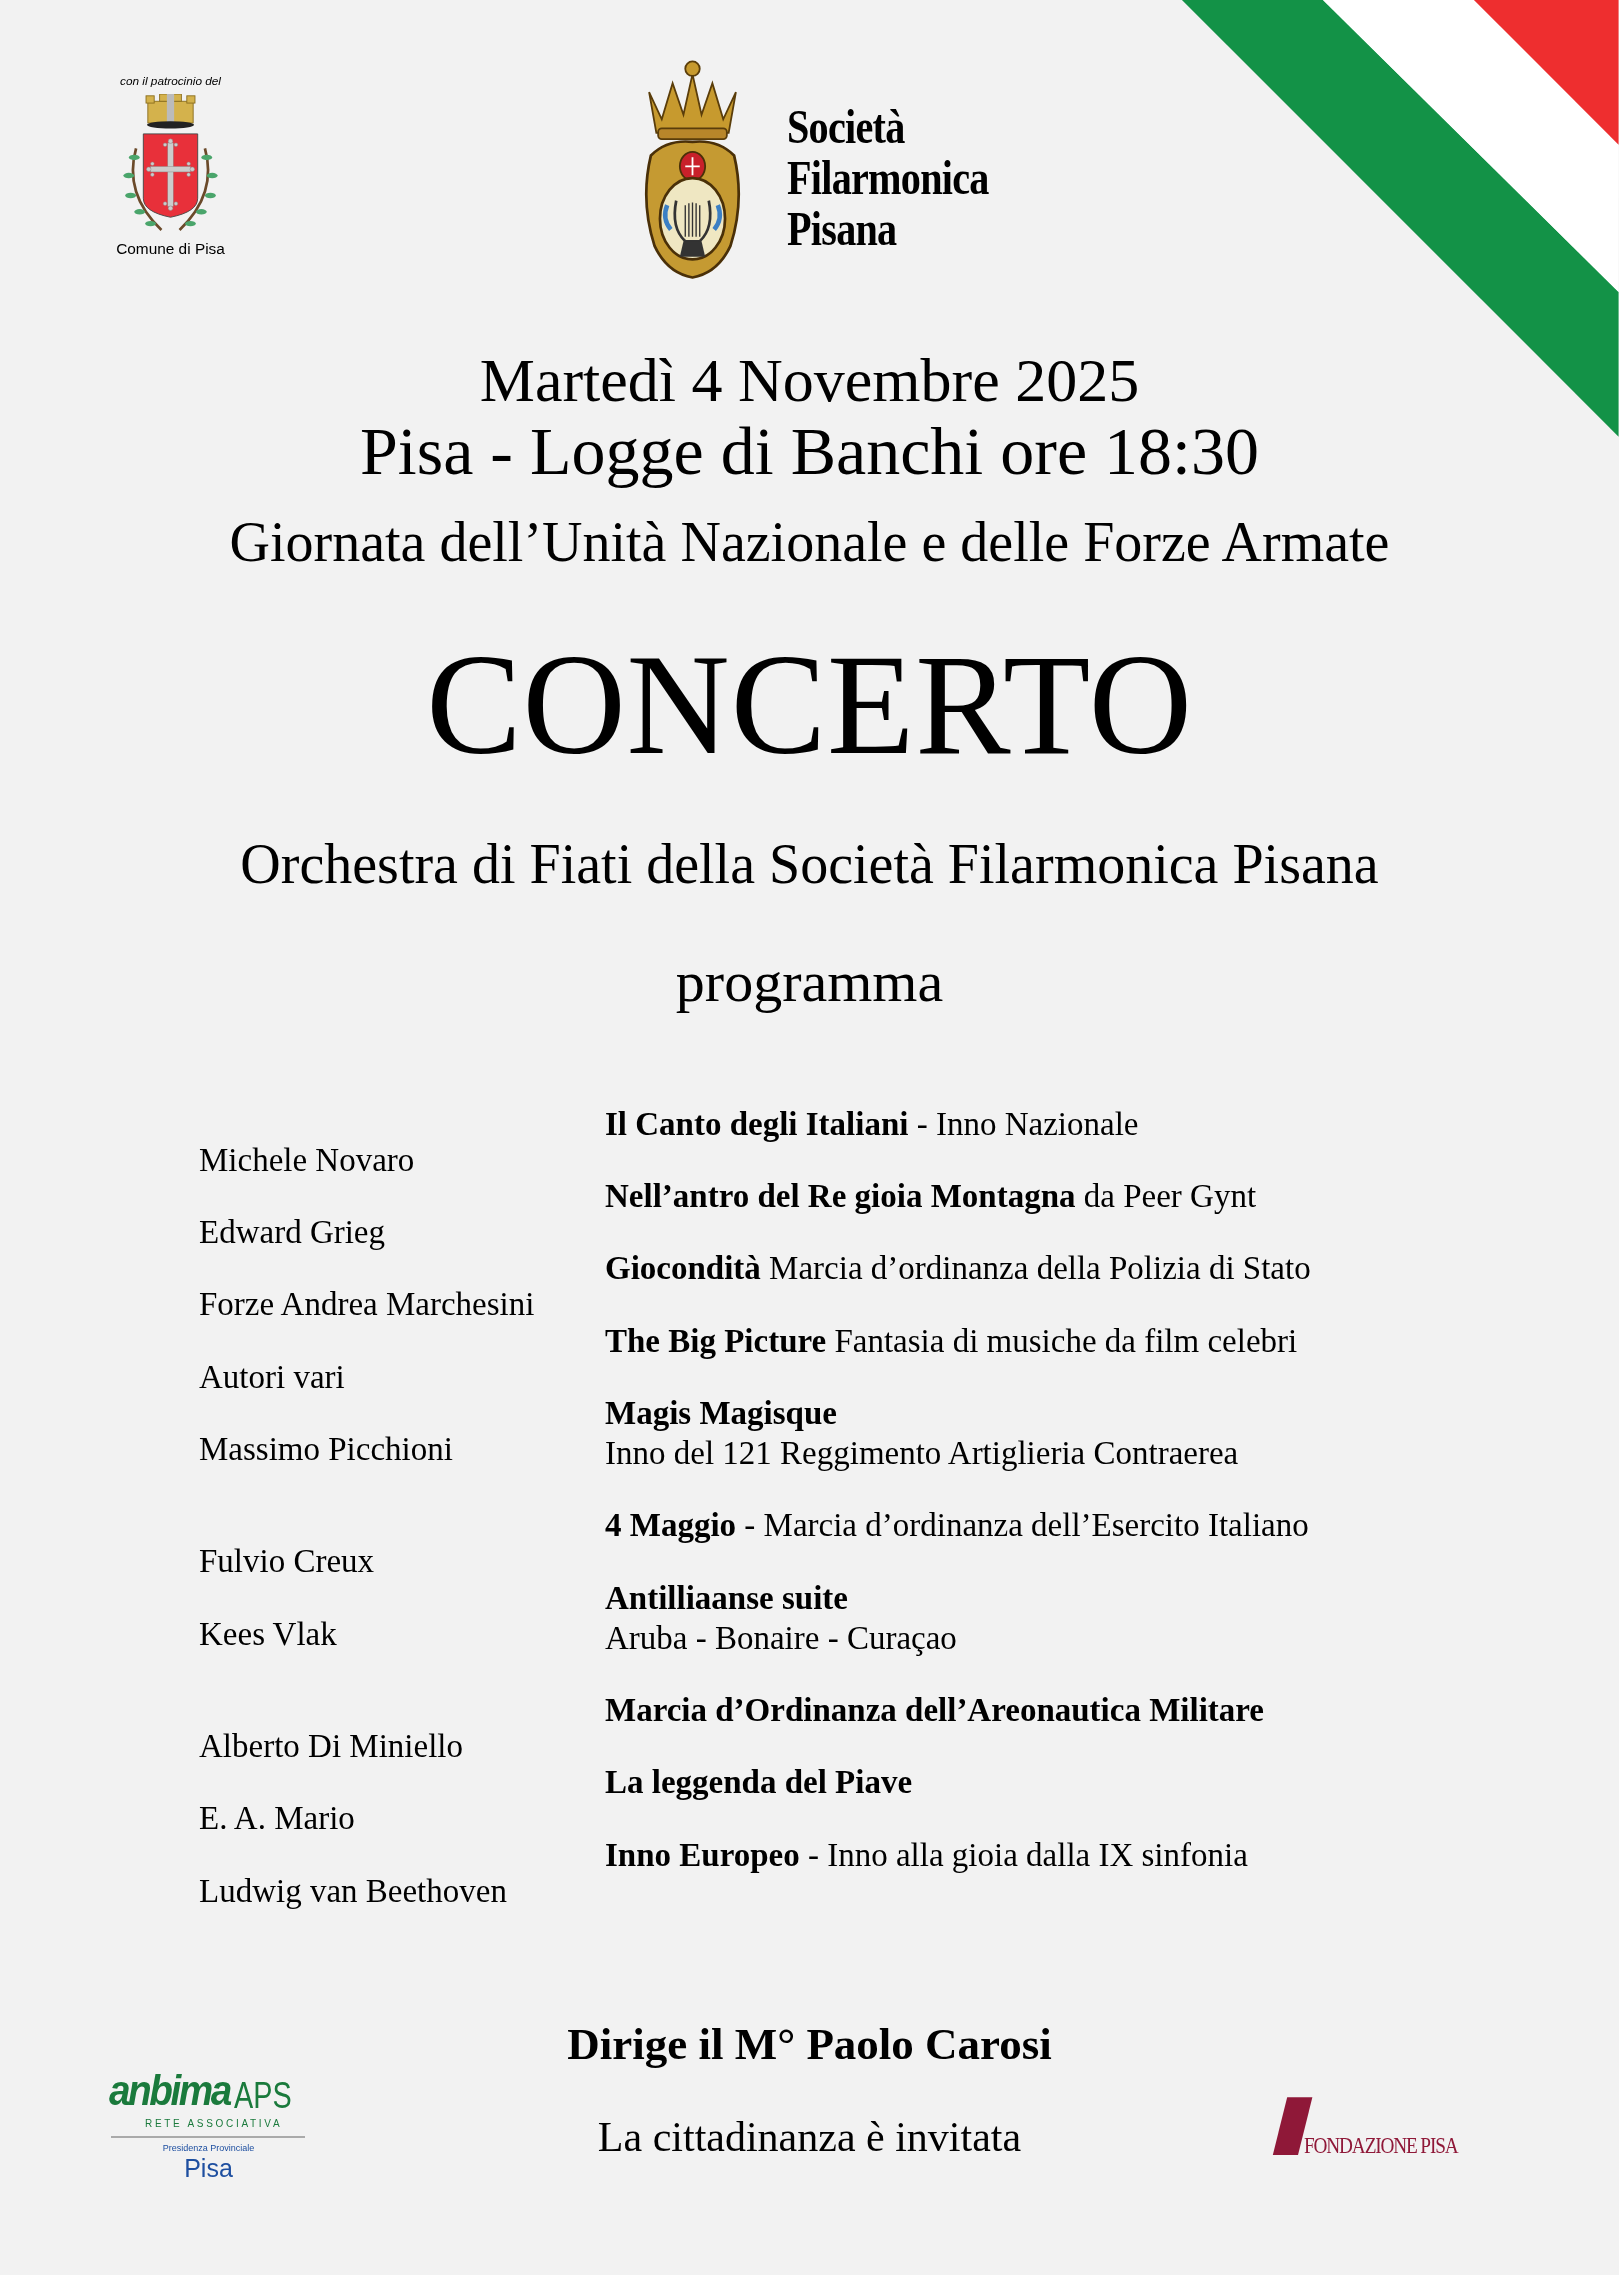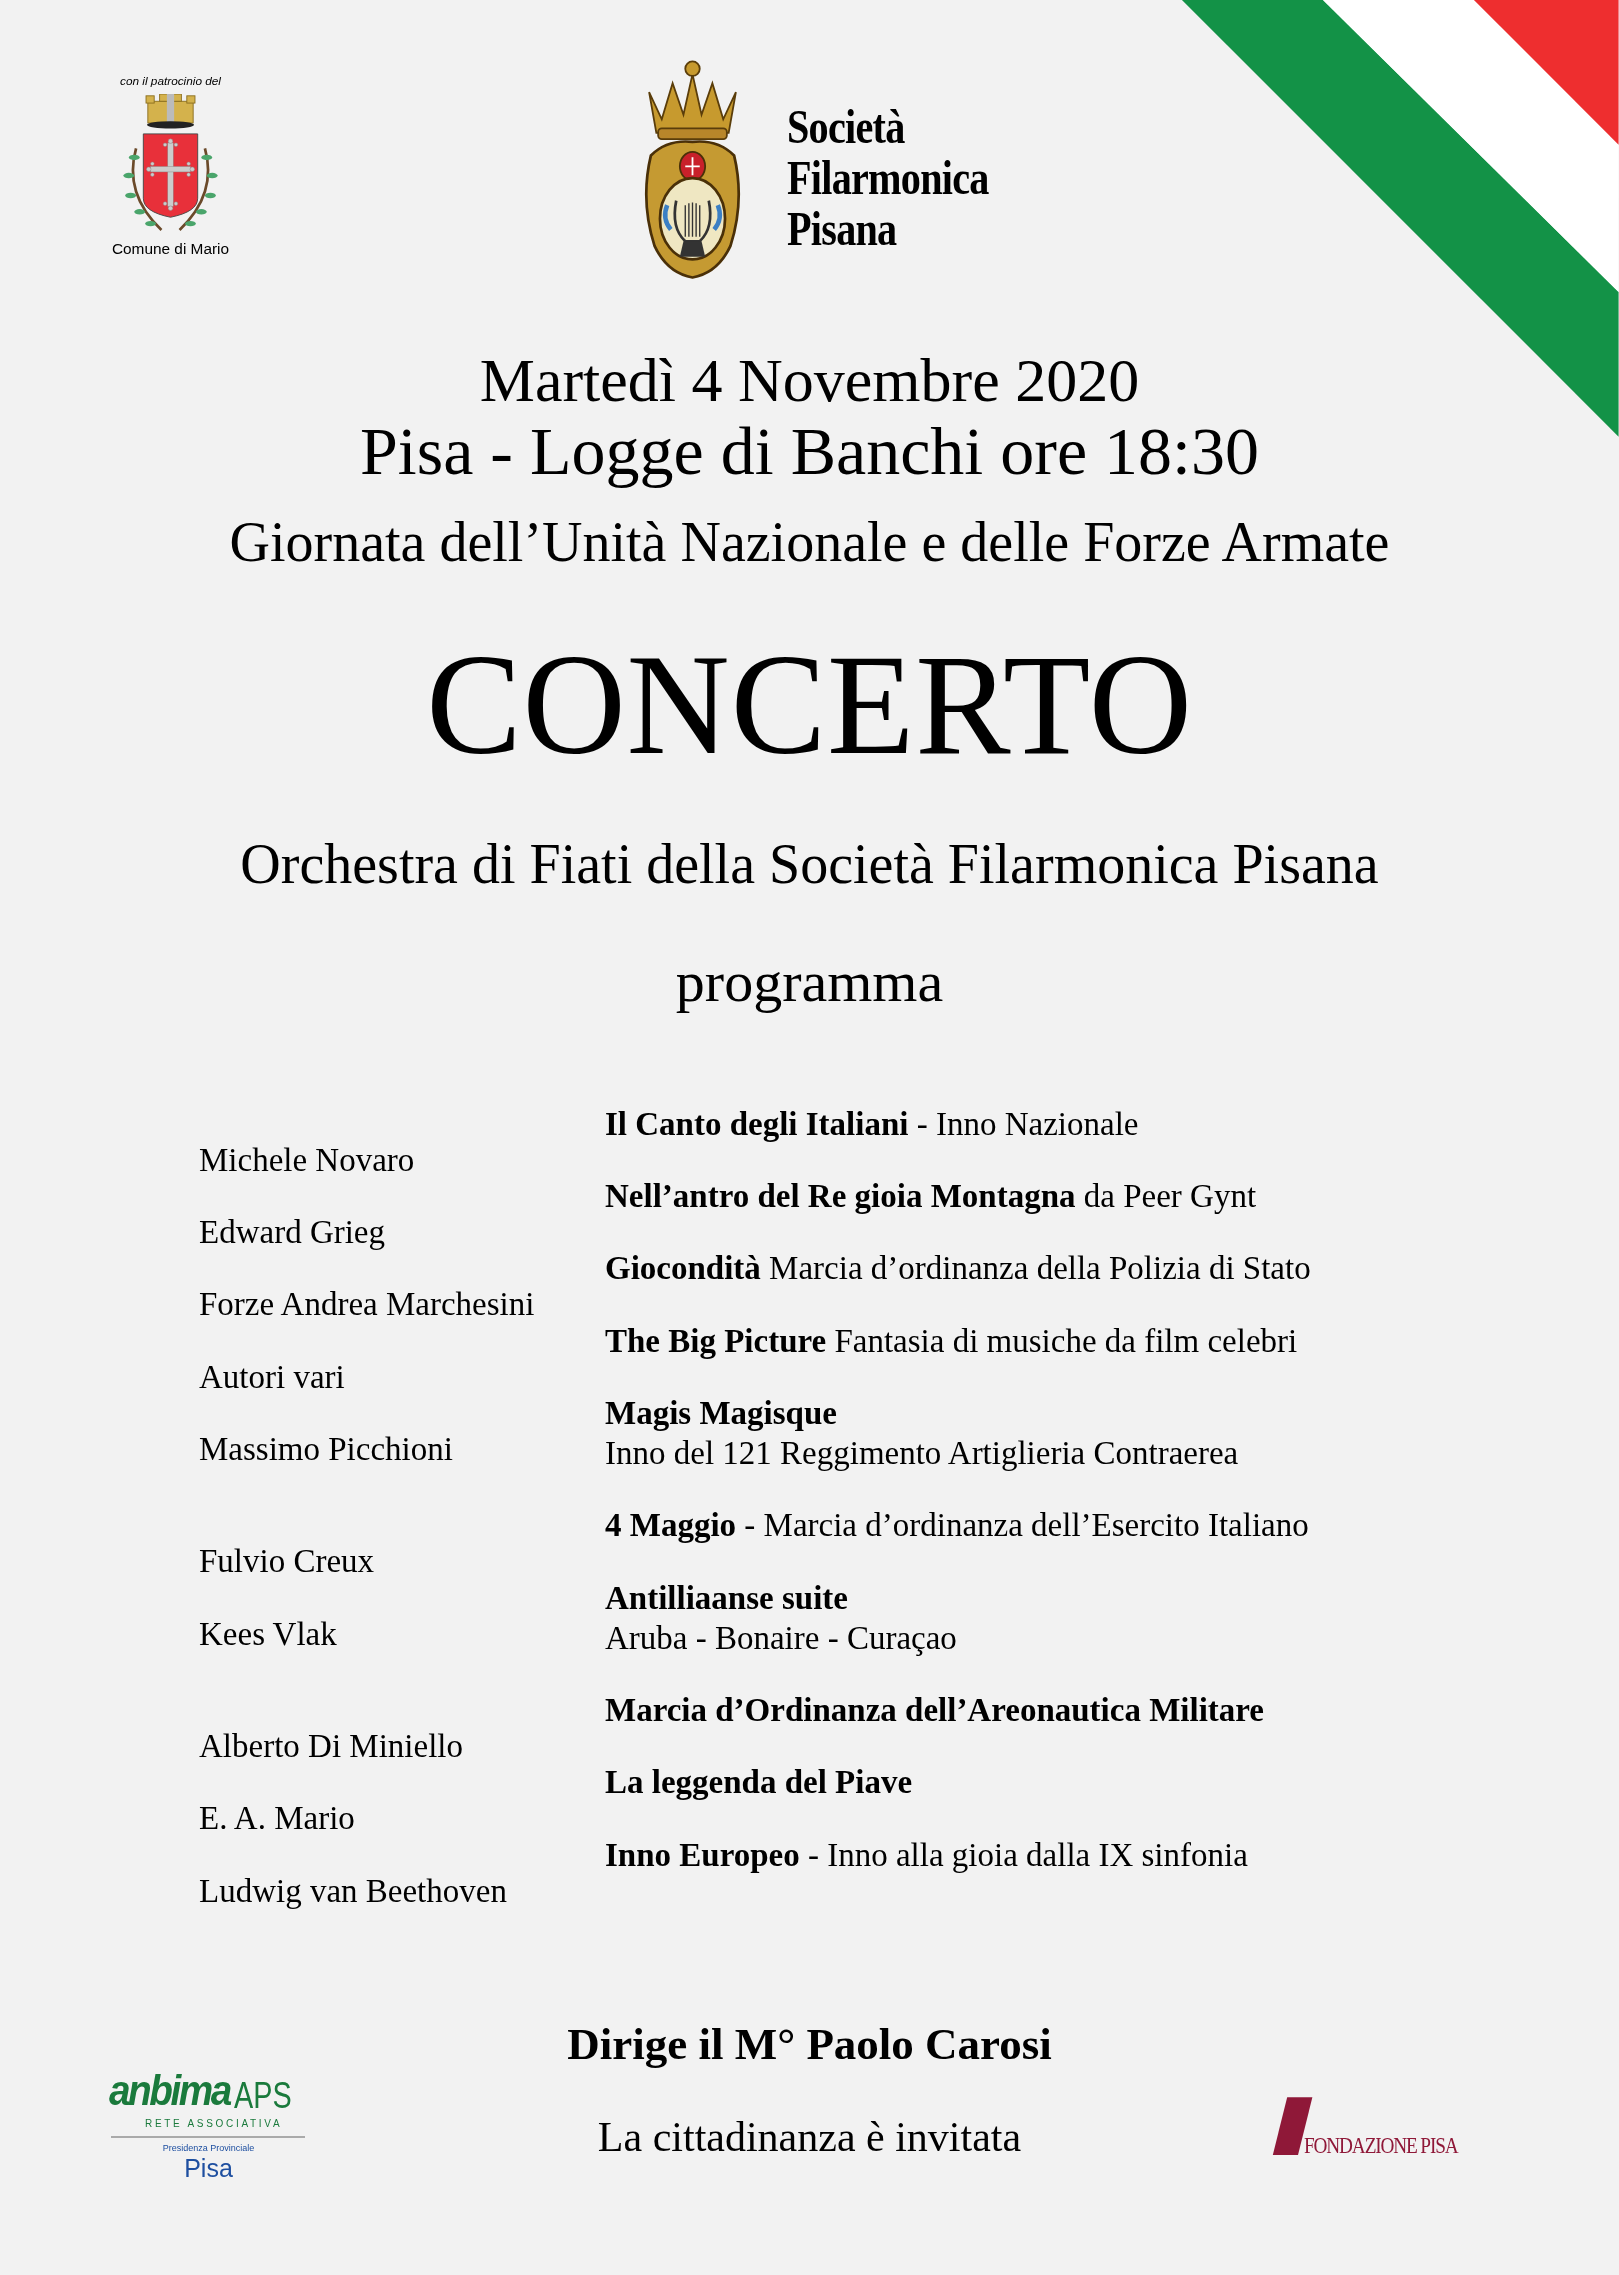--- a/index.html
+++ b/index.html
@@ -105,21 +105,21 @@
         <circle cx="40" cy="77" r="2"></circle>
         <circle cx="40" cy="89" r="2"></circle>
       <circle cx="84" cy="83" r="2.5"></circle>
         <circle cx="80" cy="77" r="2"></circle>
         <circle cx="80" cy="89" r="2"></circle>
       <circle cx="60" cy="126" r="2.5"></circle>
         <circle cx="54" cy="121" r="2"></circle>
         <circle cx="66" cy="121" r="2"></circle>
     </g>
   </svg>
-  <div class="cname">Comune di Mario</div>
+  <div class="cname">Comune di Pisa</div>
 </div>
 
 <svg id="sfp-crest" width="123" height="226" viewBox="0 0 136 250">
 
   <path d="M20 40 L34 70 L46 30 L58 65 L68 20 L78 65 L90 30 L102 70 L116 40 L108 85 L28 85 Z" fill="#c79a2e" stroke="#5a3d0a" stroke-width="2"></path>
   <circle cx="68" cy="14" r="8" fill="#c79a2e" stroke="#5a3d0a" stroke-width="2"></circle>
   <rect x="30" y="80" width="76" height="12" rx="4" fill="#b8862a" stroke="#5a3d0a" stroke-width="2"></rect>
 
   <path d="M22 110 Q10 160 26 210 Q40 240 68 245 Q96 240 110 210 Q126 160 114 110 Q96 92 68 95 Q40 92 22 110 Z" fill="#c59a32" stroke="#4a3008" stroke-width="3"></path>
   <ellipse cx="68" cy="122" rx="14" ry="16" fill="#c8202a" stroke="#4a3008" stroke-width="2"></ellipse>
@@ -130,21 +130,21 @@
   <path d="M60 165 V200 M64 163 V200 M68 162 V200 M72 163 V200 M76 165 V200" stroke="#333" stroke-width="1.5"></path>
   <path d="M40 165 Q34 180 44 192 M96 165 Q102 180 92 192" stroke="#3b7fc4" stroke-width="5" fill="none"></path>
   <path d="M58 205 L54 222 H82 L78 205 Z" fill="#333"></path>
 </svg>
 <div id="sfp-name">
   <div>Società</div>
   <div>Filarmonica</div>
   <div>Pisana</div>
 </div>
 
-<div class="center date">Martedì 4 Novembre 2020</div>
+<div class="center date">Martedì 4 Novembre 2025</div>
 <div class="center venue">Pisa - Logge di Banchi ore 18:30</div>
 <div class="center giornata">Giornata dell’Unità Nazionale e delle Forze Armate</div>
 <div class="center concerto">CONCERTO</div>
 <div class="center orchestra">Orchestra di Fiati della Società Filarmonica Pisana</div>
 <div class="center programma">programma</div>
 
 <div id="program">
     <div class="prog-row" style="top: 1104px;">
       <span class="composer">Michele Novaro</span>
       <span class="piece"><b>Il Canto degli Italiani</b><span style="white-space: pre;"> - Inno Nazionale</span></span>

